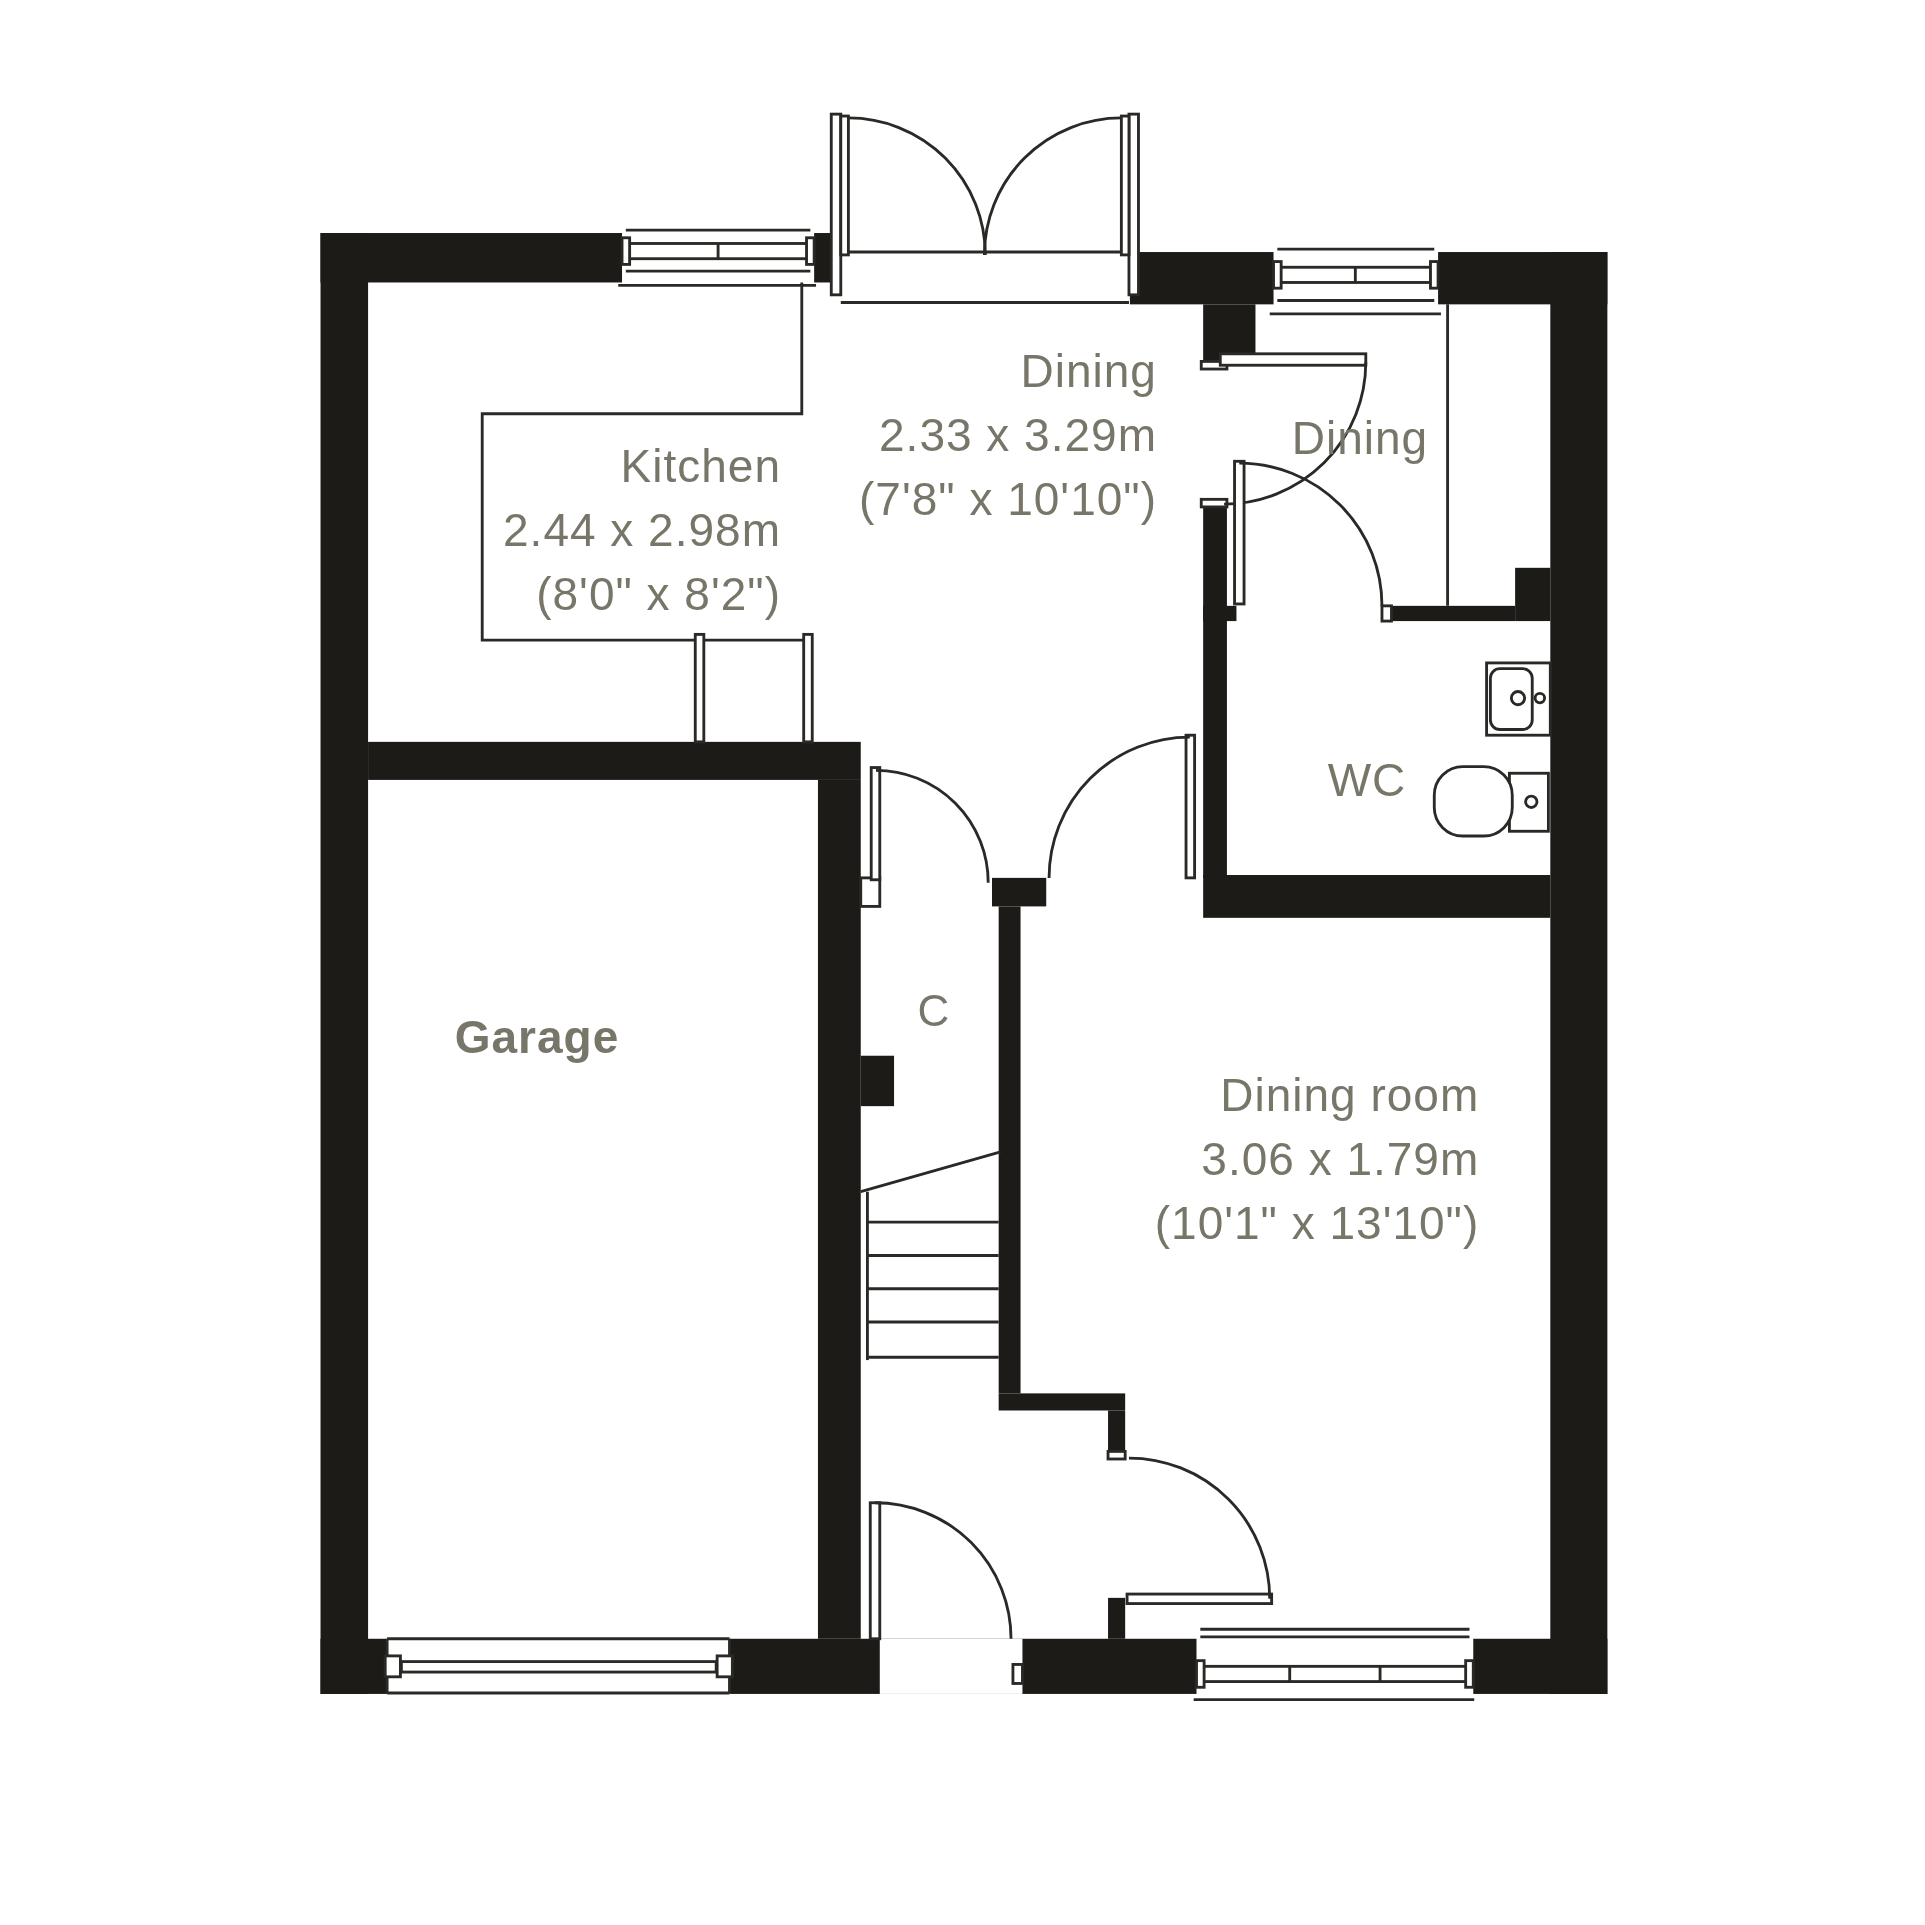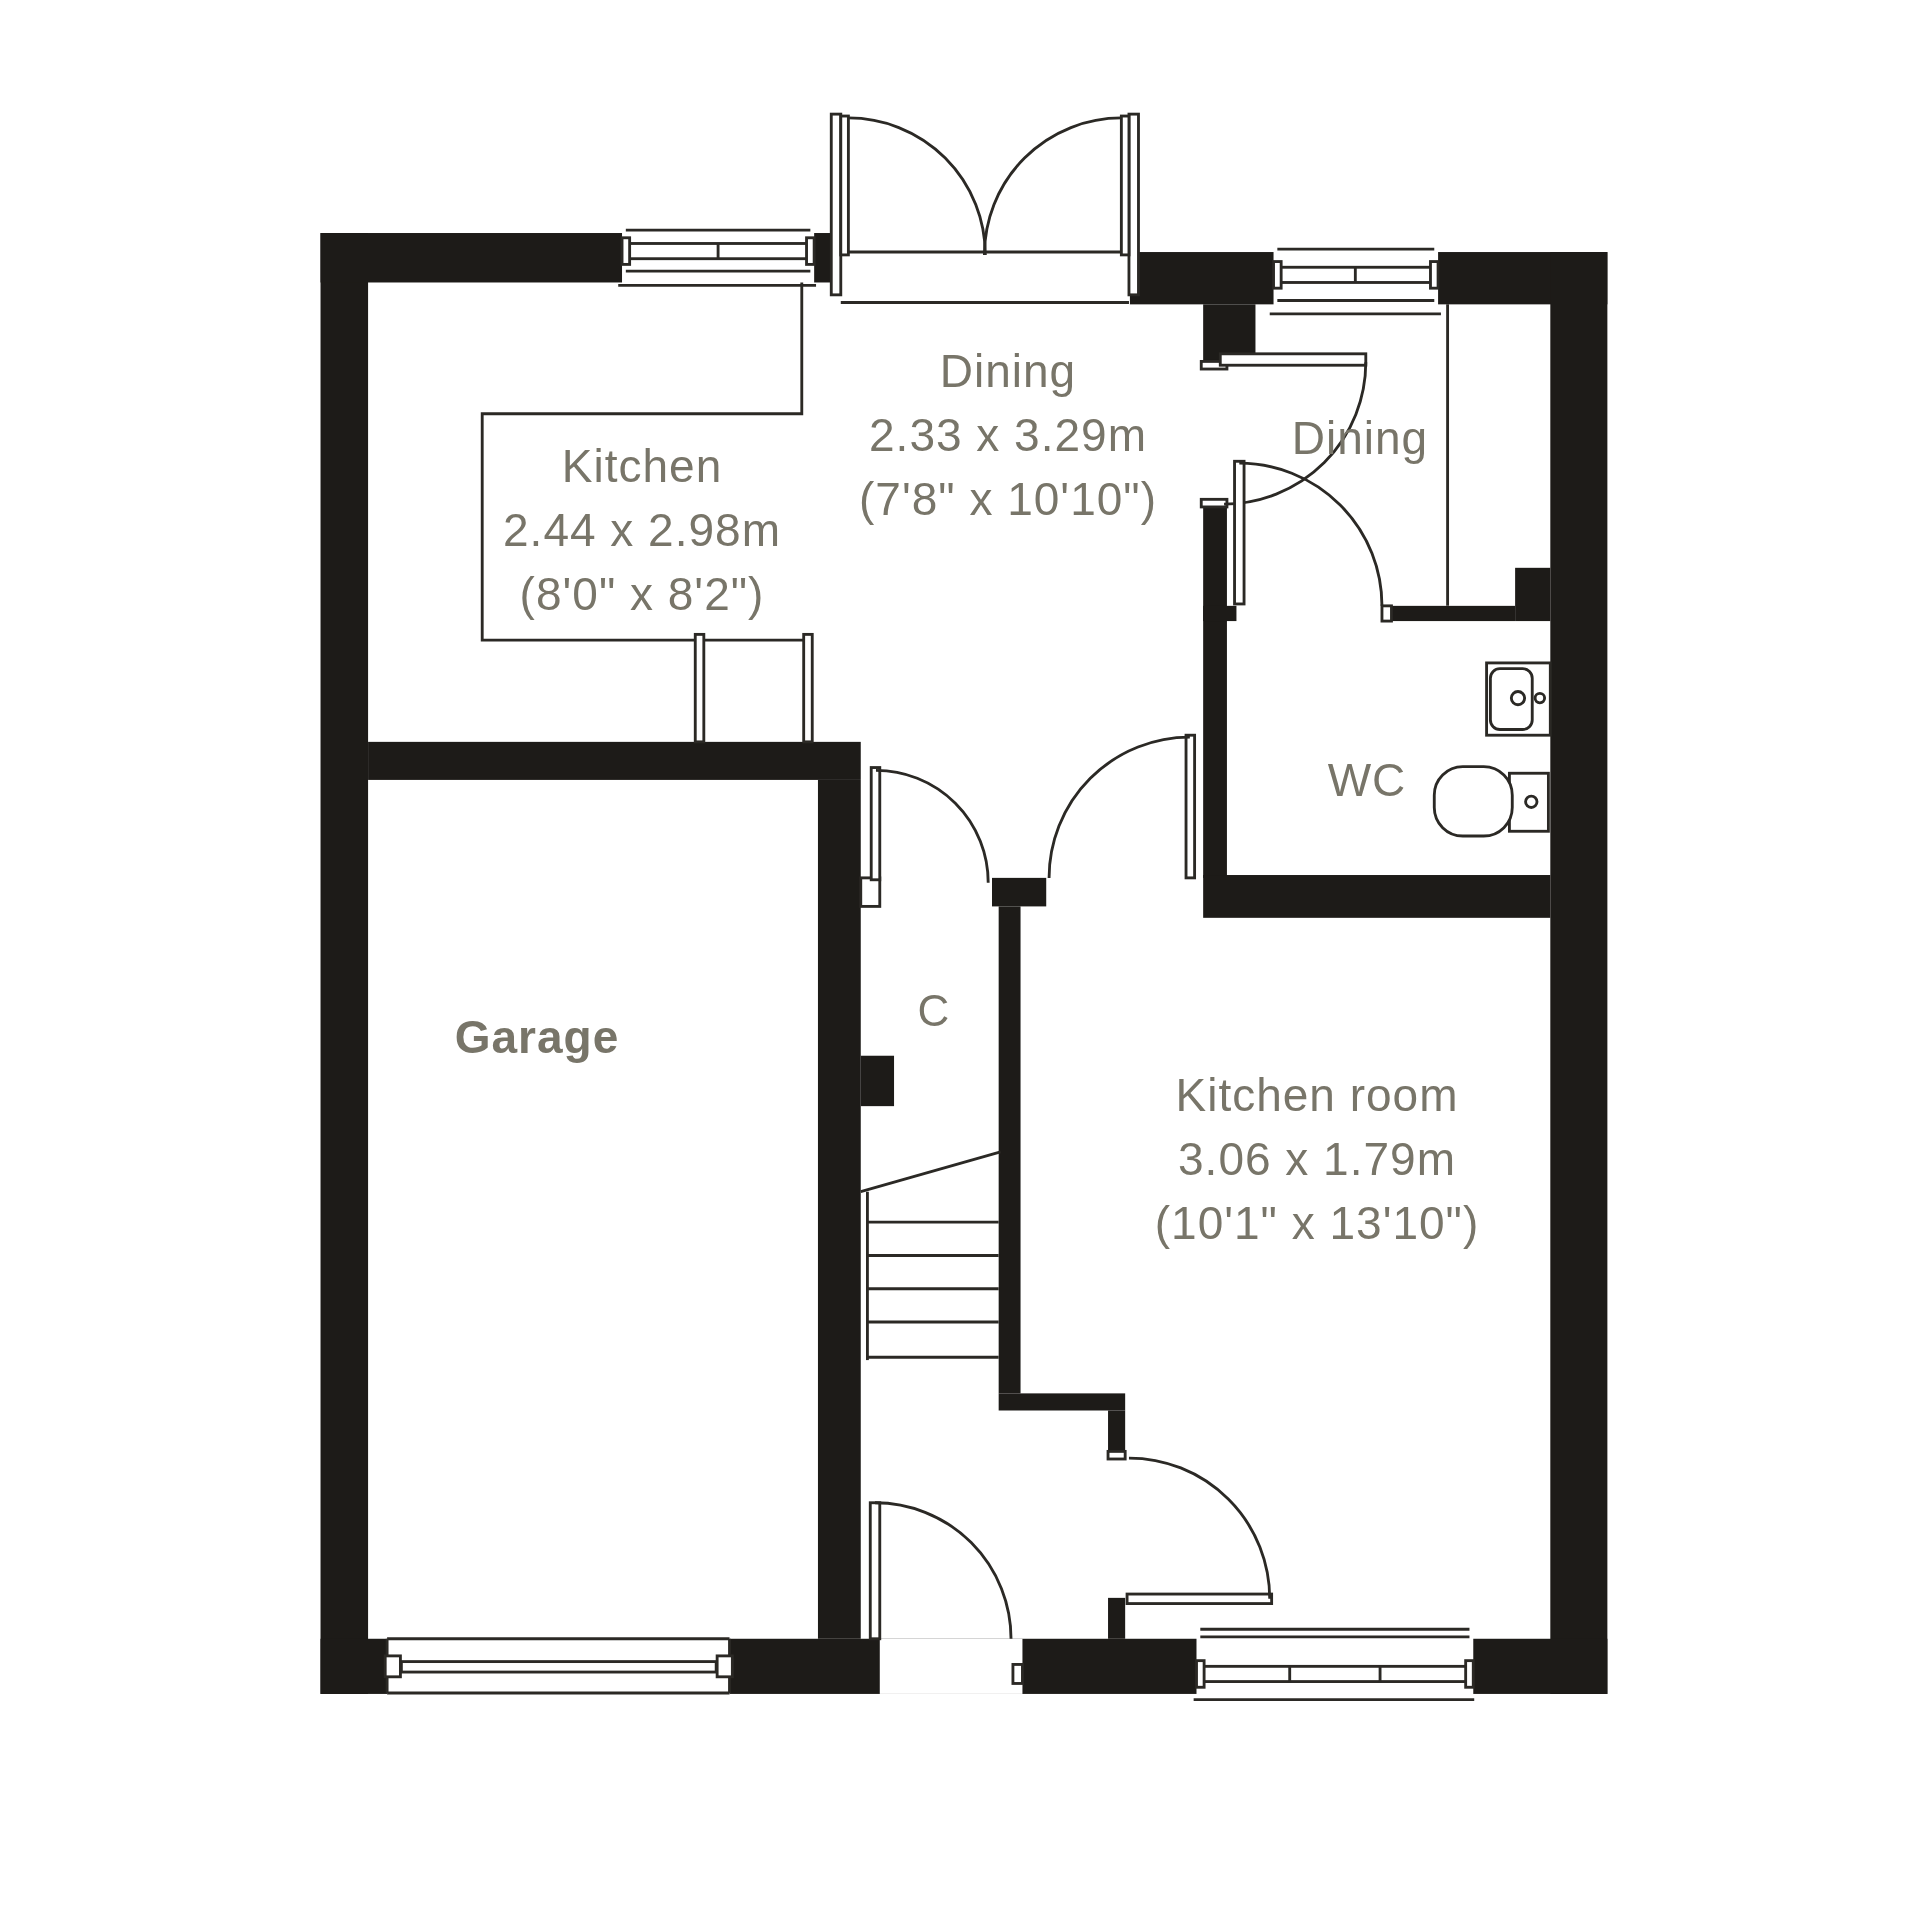--- a/index.html
+++ b/index.html
@@ -24,21 +24,21 @@
   .room-label{
     position:absolute;
     transform:translate(-50%,-50%);
     text-align:center;
     color:var(--label);
     font-size:46px;
     line-height:64px;
     letter-spacing:1px;
     white-space:nowrap;
   }
-  .room-label span{display:block;}
+  .room-label span{display:block;text-align:right;}
   .room-label.small{font-size:44px;}
 </style>
 </head>
 <body>
 
 <div class="canvas">
 
   <svg class="plan-svg" width="1926" height="1926" viewBox="0 0 2025 2025">
 
     <g>
@@ -204,19 +204,19 @@
 
   <div class="room-label small" style="left:934px;top:1011px;">
     <span>C</span>
   </div>
 
   <div class="room-label" style="left:537px;top:1037px;font-weight:bold;">
     <span>Garage</span>
   </div>
 
   <div class="room-label" style="left:1317px;top:1159px;">
-    <span>Kitchen room</span>
+    <span>Dining room</span>
     <span>3.06 x 1.79m</span>
     <span>(10'1" x 13'10")</span>
   </div>
 
 </div>
 
 
 </body></html>

